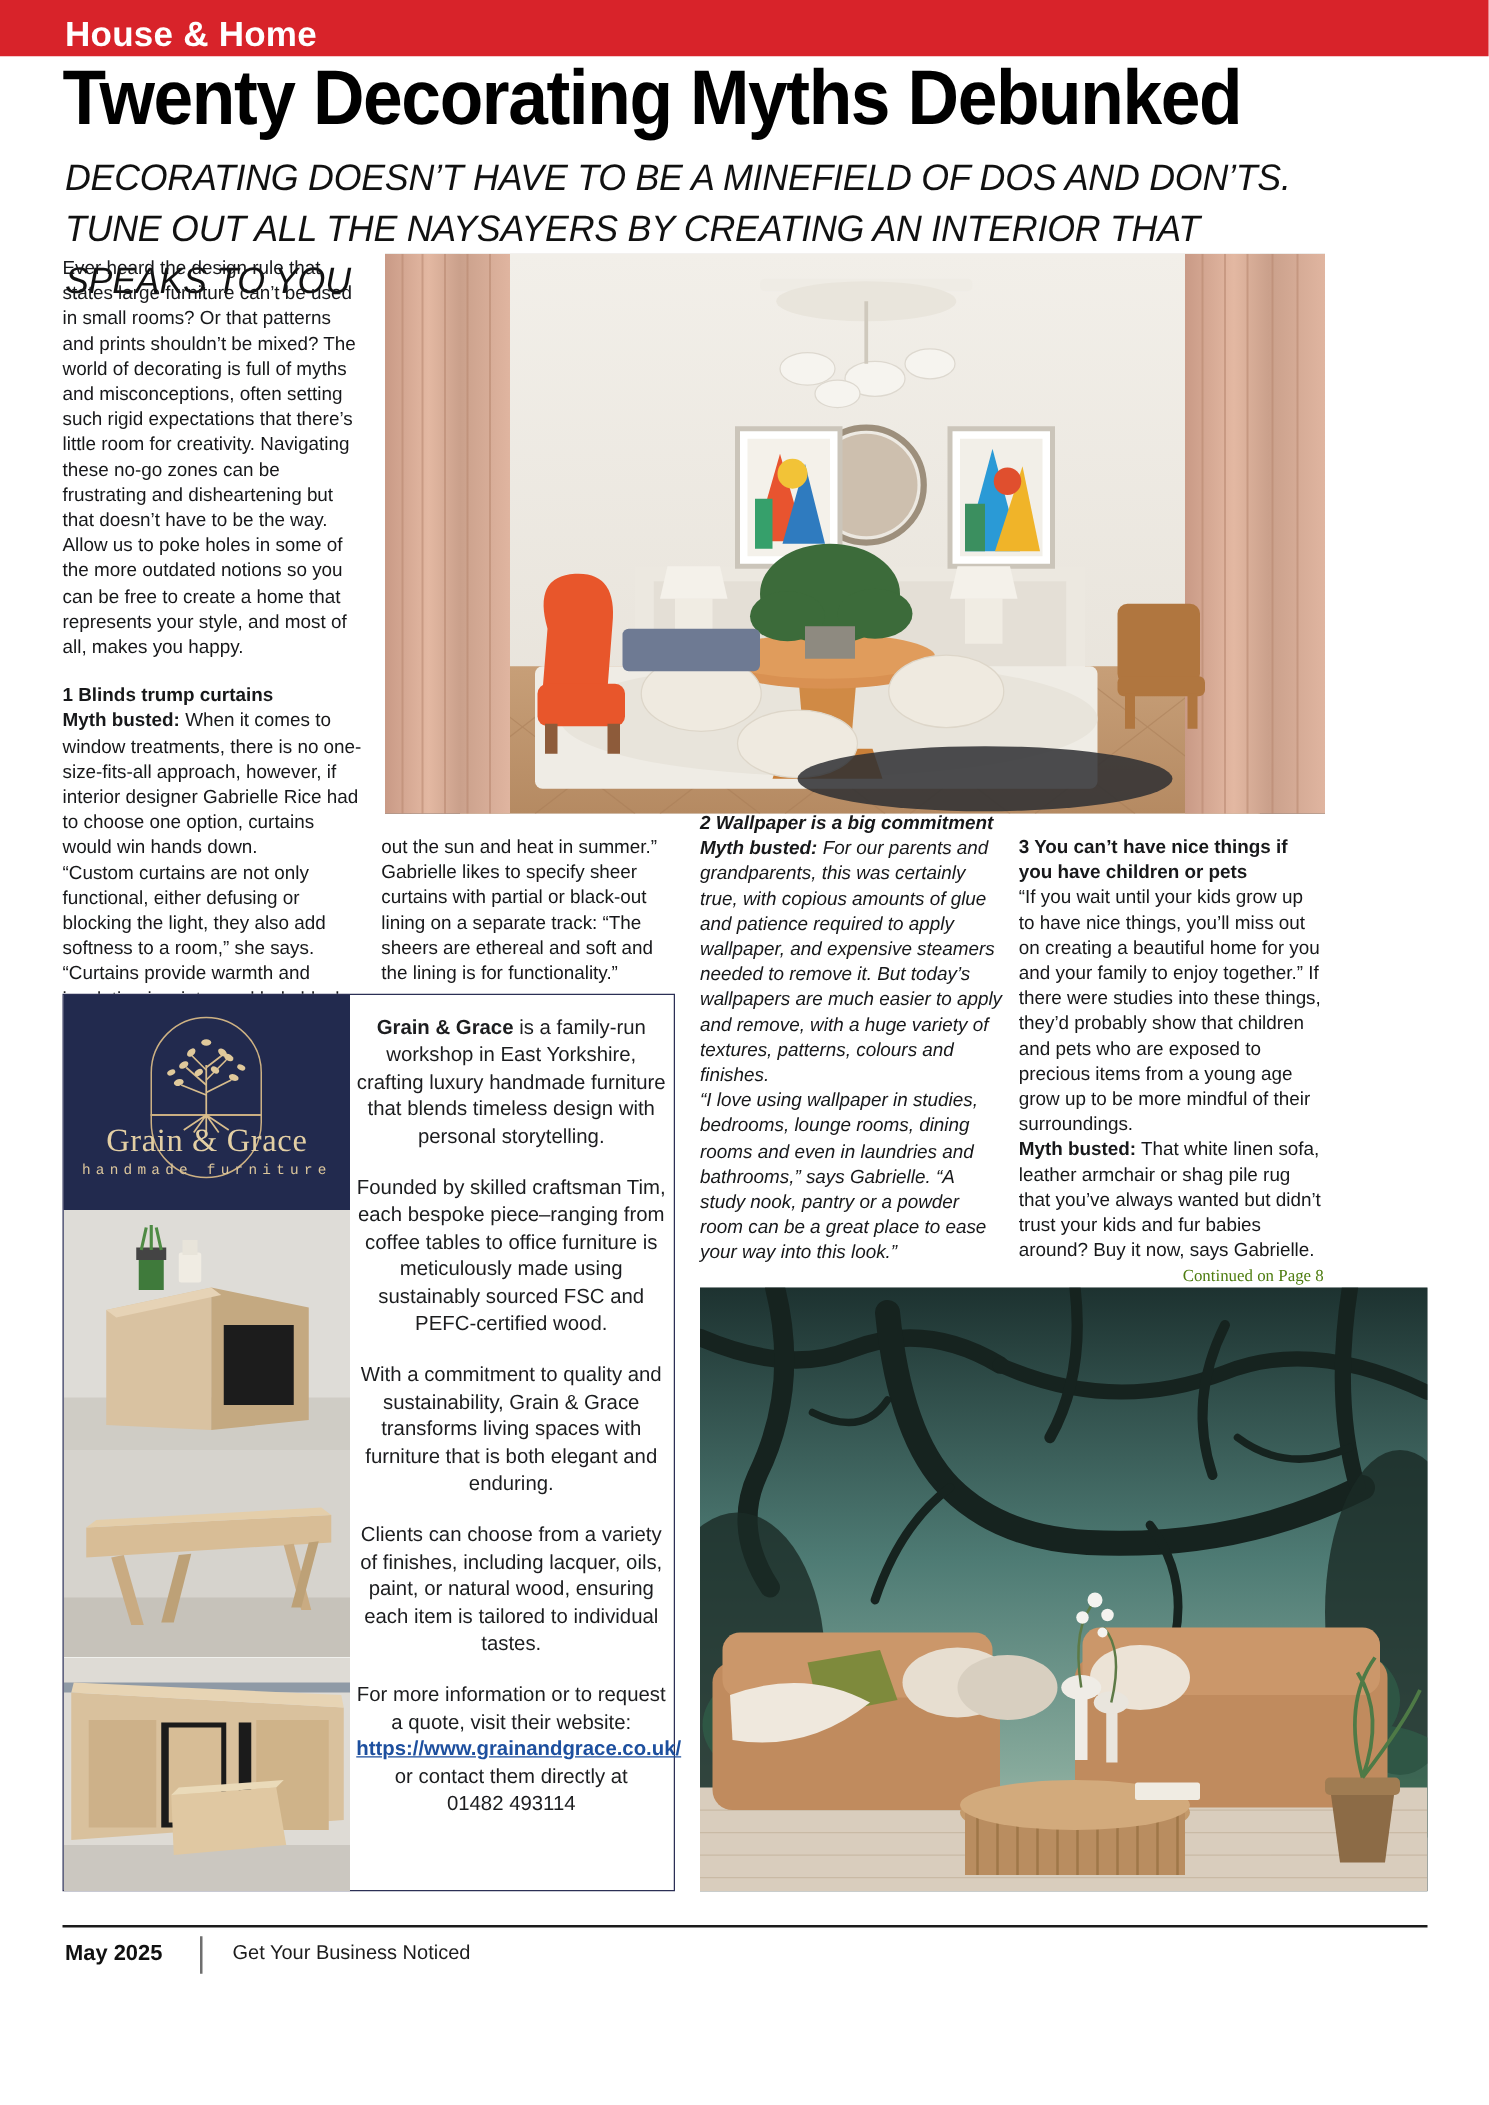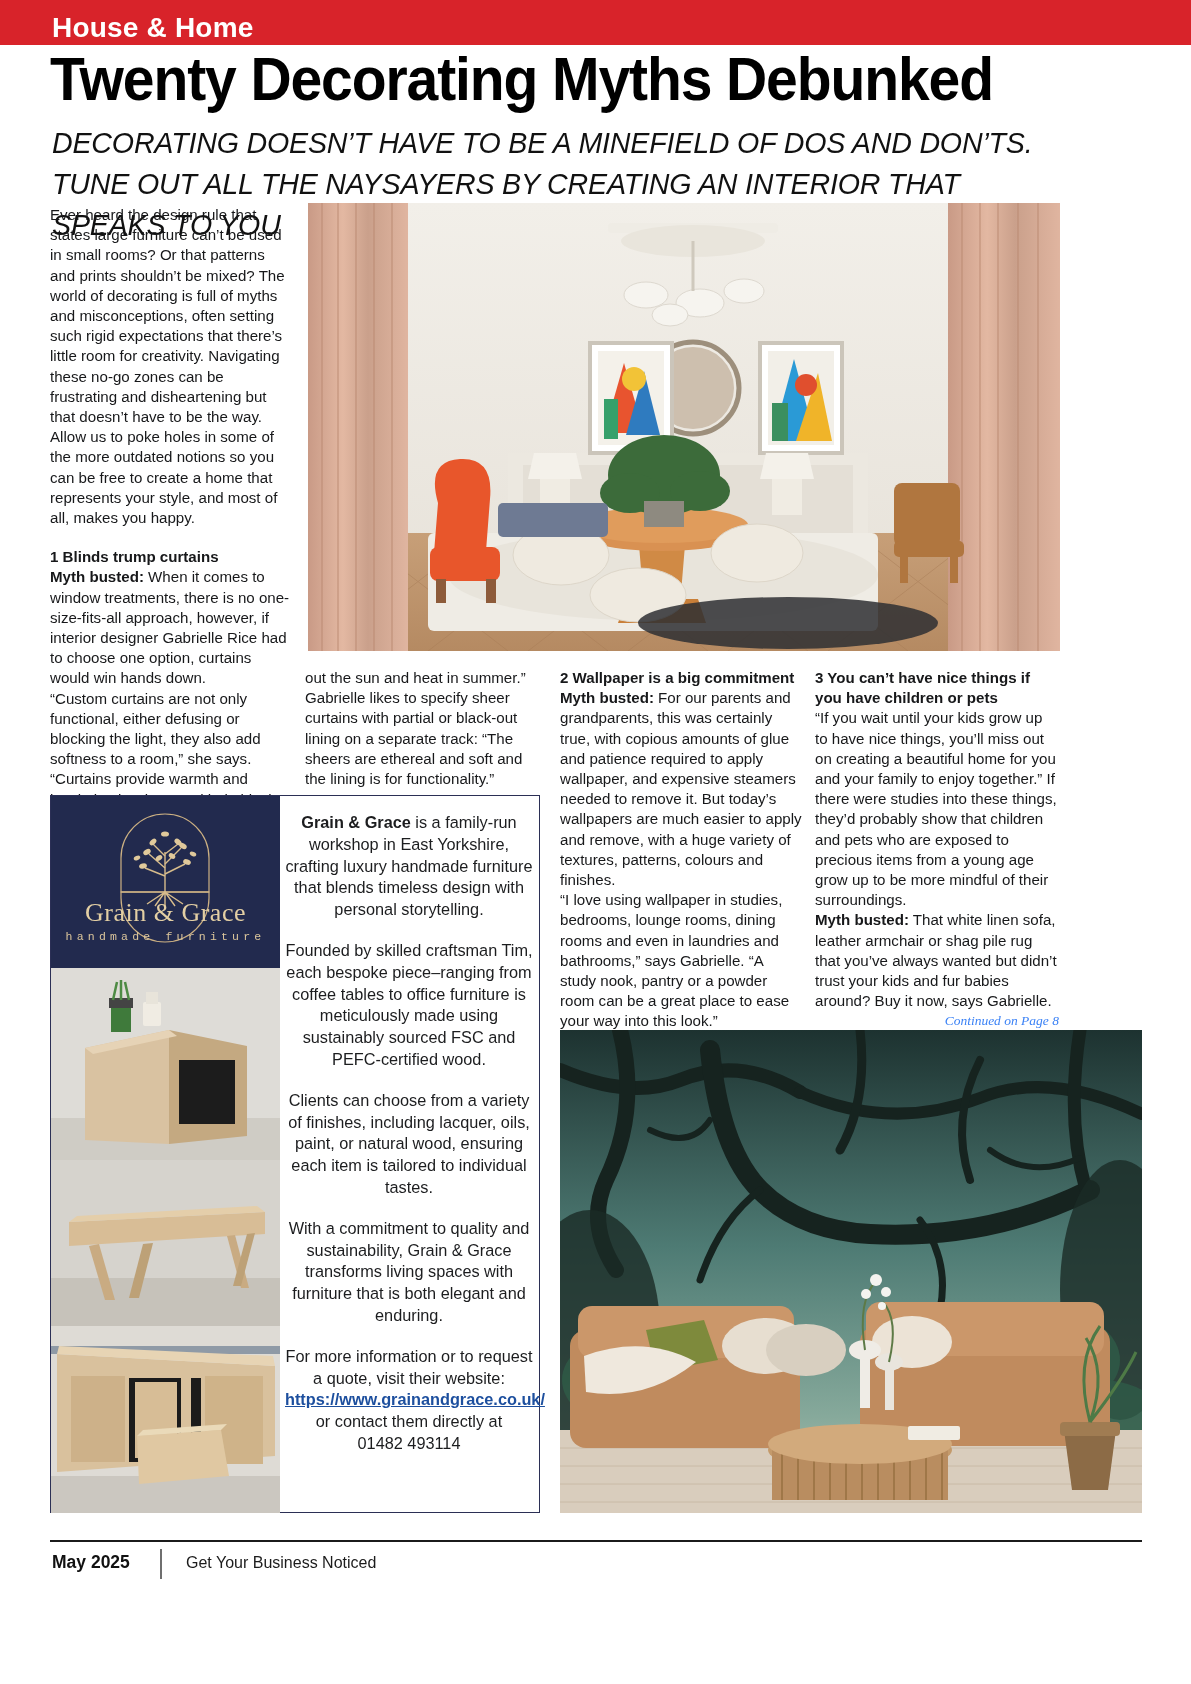--- a/index.html
+++ b/index.html
@@ -45,26 +45,26 @@
     font-size: 15.1px; line-height: 20.2px; color: #17181a;
     text-align: left;
   }
   .col p { margin: 0; }
   .col p + p { margin-top: 0; }
   .gap { height: 19px; }
   .sub { font-weight: bold; }
 
   #col1 { left: 50px; top: 205px; width: 243px; }
   #col2 { left: 305px; top: 668px; width: 240px; }
-  #col3 { left: 560px; top: 668px; width: 243px; }
+  #col3 { left: 560px; top: 649px; width: 243px; font-style: italic; }
   #col4 { left: 815px; top: 668px; width: 244px; }
 
   .continued {
     margin-top: 4px; text-align: right;
-    color: #3b82f6; font-style: italic; font-size: 13.5px;
+    color: #4d7c0f; font-size: 13.5px;
     font-family: "Liberation Serif", serif;
   }
 
   
   .hero {
     position: absolute; left: 308px; top: 203px; width: 752px; height: 448px;
     overflow: hidden; background: #cfc8c0;
   }
 
   
@@ -333,22 +333,22 @@
         <rect x="140" y="52" width="10" height="86" fill="#1b1b1b"></rect>
         <rect x="154" y="50" width="58" height="88" fill="#cfb389"></rect>
         <path d="M86 110 L170 104 L178 150 L88 158 Z" fill="#e0c8a2"></path>
         <path d="M86 110 L170 104 L176 98 L92 104 Z" fill="#eadab9"></path>
       </svg>
     </div>
 
     <div class="ad-copy">
       <p><b>Grain &amp; Grace</b><span> is a family-run workshop in East Yorkshire, crafting luxury handmade furniture that blends timeless design with personal storytelling.</span></p>
       <p>Founded by skilled craftsman Tim, each bespoke piece–ranging from coffee tables to office furniture is meticulously made using sustainably sourced FSC and PEFC-certified wood.</p>
+      <p>With a commitment to quality and sustainability, Grain &amp; Grace transforms living spaces with furniture that is both elegant and enduring.</p>
       <p>Clients can choose from a variety of finishes, including lacquer, oils, paint, or natural wood, ensuring each item is tailored to individual tastes.</p>
-      <p>With a commitment to quality and sustainability, Grain &amp; Grace transforms living spaces with furniture that is both elegant and enduring.</p>
       <p>
         <span>For more information or to request a quote, visit their website:</span><br>
         <a class="ad-url" href="#">https://www.grainandgrace.co.uk/</a><br>
         <span>or contact them directly at</span><br>
         <span>01482 493114</span>
       </p>
     </div>
   </div>
 
   <div class="forest">

